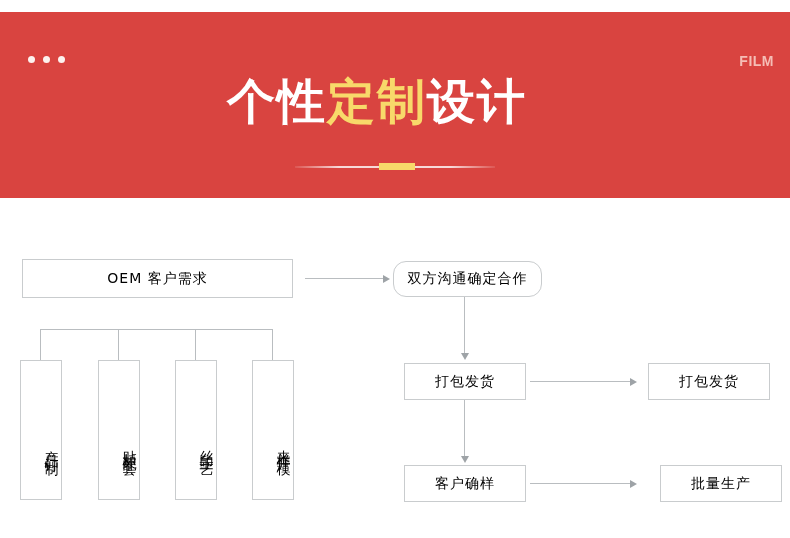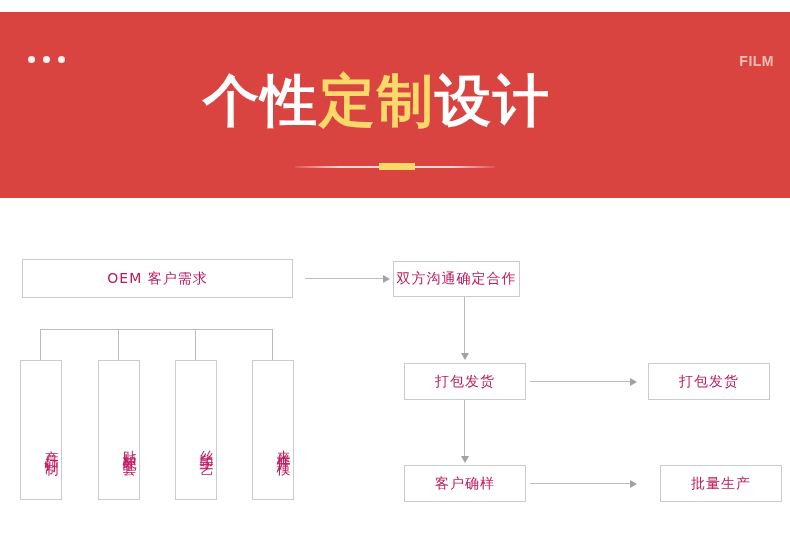--- a/index.html
+++ b/index.html
@@ -58,21 +58,21 @@
     color: #f5bdb5;
     font-family: "Liberation Sans", sans-serif;
   }
 
   .banner-title {
     position: absolute;
     left: 0;
     top: 50px;
     width: 754px;
     text-align: center;
-    font-size: 56px;
+    font-size: 48px;
     line-height: 78px;
     font-weight: bold;
     letter-spacing: 2px;
     color: #ffffff;
     font-family: "DejaVu Sans", "Liberation Sans", sans-serif;
     white-space: nowrap;
   }
   .banner-title .hl {
     color: #f8d96a;
   }
@@ -113,21 +113,21 @@
     width: 790px;
     height: 340px;
     background: #ffffff;
   }
 
   .node {
     position: absolute;
     box-sizing: border-box;
     border: 1px solid #c9ccce;
     background: #ffffff;
-    color: #be185d;
+    color: #000000;
     display: flex;
     align-items: center;
     justify-content: center;
     font-family: "DejaVu Sans", "Liberation Sans", sans-serif;
     font-size: 14px;
     letter-spacing: 1px;
     text-align: left;
   }
 
   .node.vertical {
@@ -194,21 +194,21 @@
 
   </div>
 
   <div class="flow">
 
     <div class="node" style="left:22px; top:61px; width:271px; height:39px;">OEM 客户需求</div>
 
     <div class="hline" style="left:305px; top:80px; width:78px;"></div>
     <div class="arrow-r" style="left:383px; top:76.5px;"></div>
 
-    <div class="node" style="left:393px; top:63px; width:127px; height:36px;">双方沟通确定合作</div>
+    <div class="node" style="left:393px; top:63px; width:149px; height:36px;border-radius:13px;">双方沟通确定合作</div>
 
     <div class="vline" style="left:464px; top:99px; height:56px;"></div>
     <div class="arrow-d" style="left:460.5px; top:155px;"></div>
 
     <div class="node" style="left:404px; top:165px; width:122px; height:37px;">打包发货</div>
 
     <div class="hline" style="left:530px; top:183px; width:100px;"></div>
     <div class="arrow-r" style="left:630px; top:179.5px;"></div>
 
     <div class="node" style="left:648px; top:165px; width:122px; height:37px;">打包发货</div>

